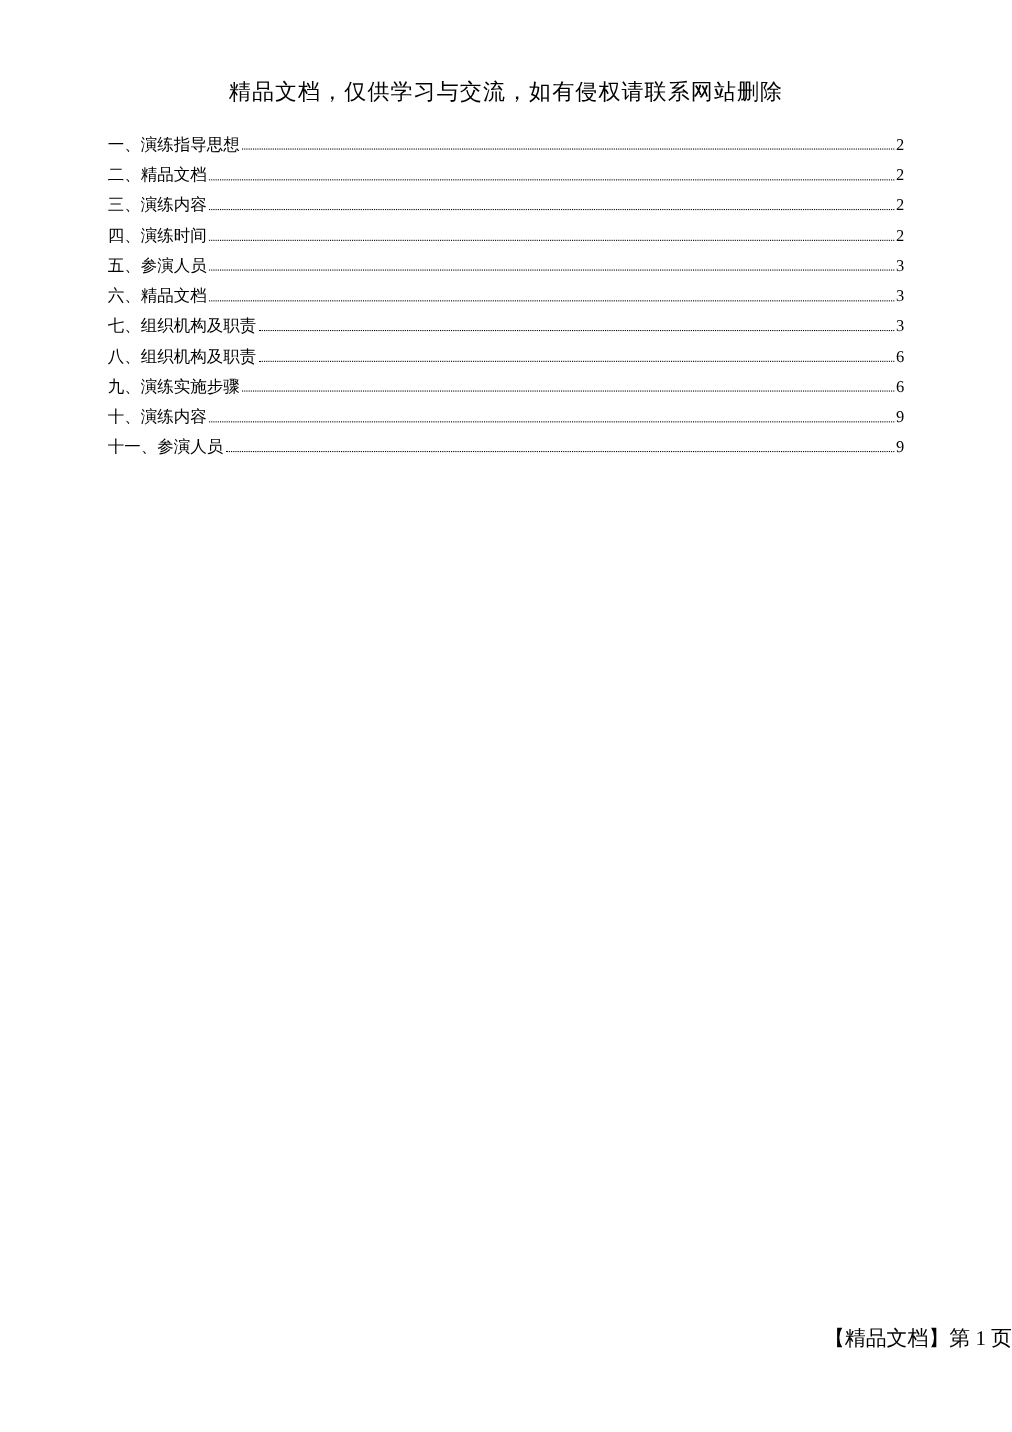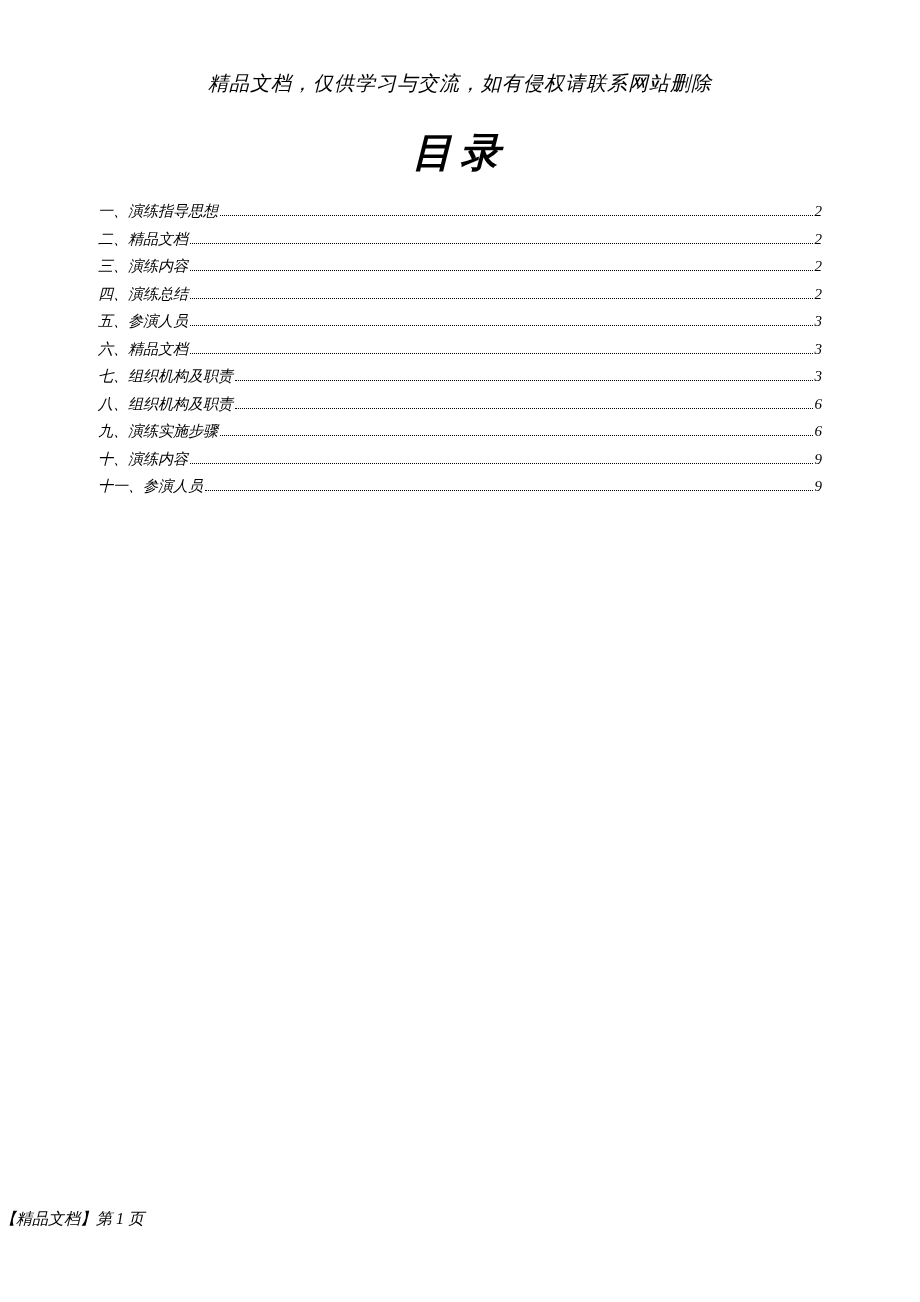--- a/index.html
+++ b/index.html
@@ -1,19 +1,18 @@
 <!DOCTYPE html>
 <html><head>
   <meta charset="utf-8">
   <style>
     * {
       margin: 0;
       padding: 0;
       box-sizing: border-box;
-      font-style: italic;
     }
     body {
       width: 920px;
       height: 1302px;
       background: #ffffff;
       font-family: "SimSun", "宋体", serif;
       color: #000000;
       position: relative;
     }
     .page {
@@ -54,48 +53,47 @@
       min-width: 10px;
     }
     .toc-page {
       flex-shrink: 0;
     }
     .footer {
       position: absolute;
       bottom: 72px;
       left: 0;
       right: 0;
-      text-align: left;
-      font-size: 16px;
+      text-align: right;
+      font-size: 19px;
     }
   </style>
 </head>
 <body>
 
 <div class="page">
   <div class="header-text">精品文档，仅供学习与交流，如有侵权请联系网站删除</div>
-  <div class="title">目录</div>
   <ul class="toc-list">
     <li class="toc-entry">
       <span class="toc-label">一、演练指导思想</span>
       <span class="toc-dots"></span>
       <span class="toc-page">2</span>
     </li>
     <li class="toc-entry">
       <span class="toc-label">二、精品文档</span>
       <span class="toc-dots"></span>
       <span class="toc-page">2</span>
     </li>
     <li class="toc-entry">
       <span class="toc-label">三、演练内容</span>
       <span class="toc-dots"></span>
       <span class="toc-page">2</span>
     </li>
     <li class="toc-entry">
-      <span class="toc-label">四、演练总结</span>
+      <span class="toc-label">四、演练时间</span>
       <span class="toc-dots"></span>
       <span class="toc-page">2</span>
     </li>
     <li class="toc-entry">
       <span class="toc-label">五、参演人员</span>
       <span class="toc-dots"></span>
       <span class="toc-page">3</span>
     </li>
     <li class="toc-entry">
       <span class="toc-label">六、精品文档</span>

